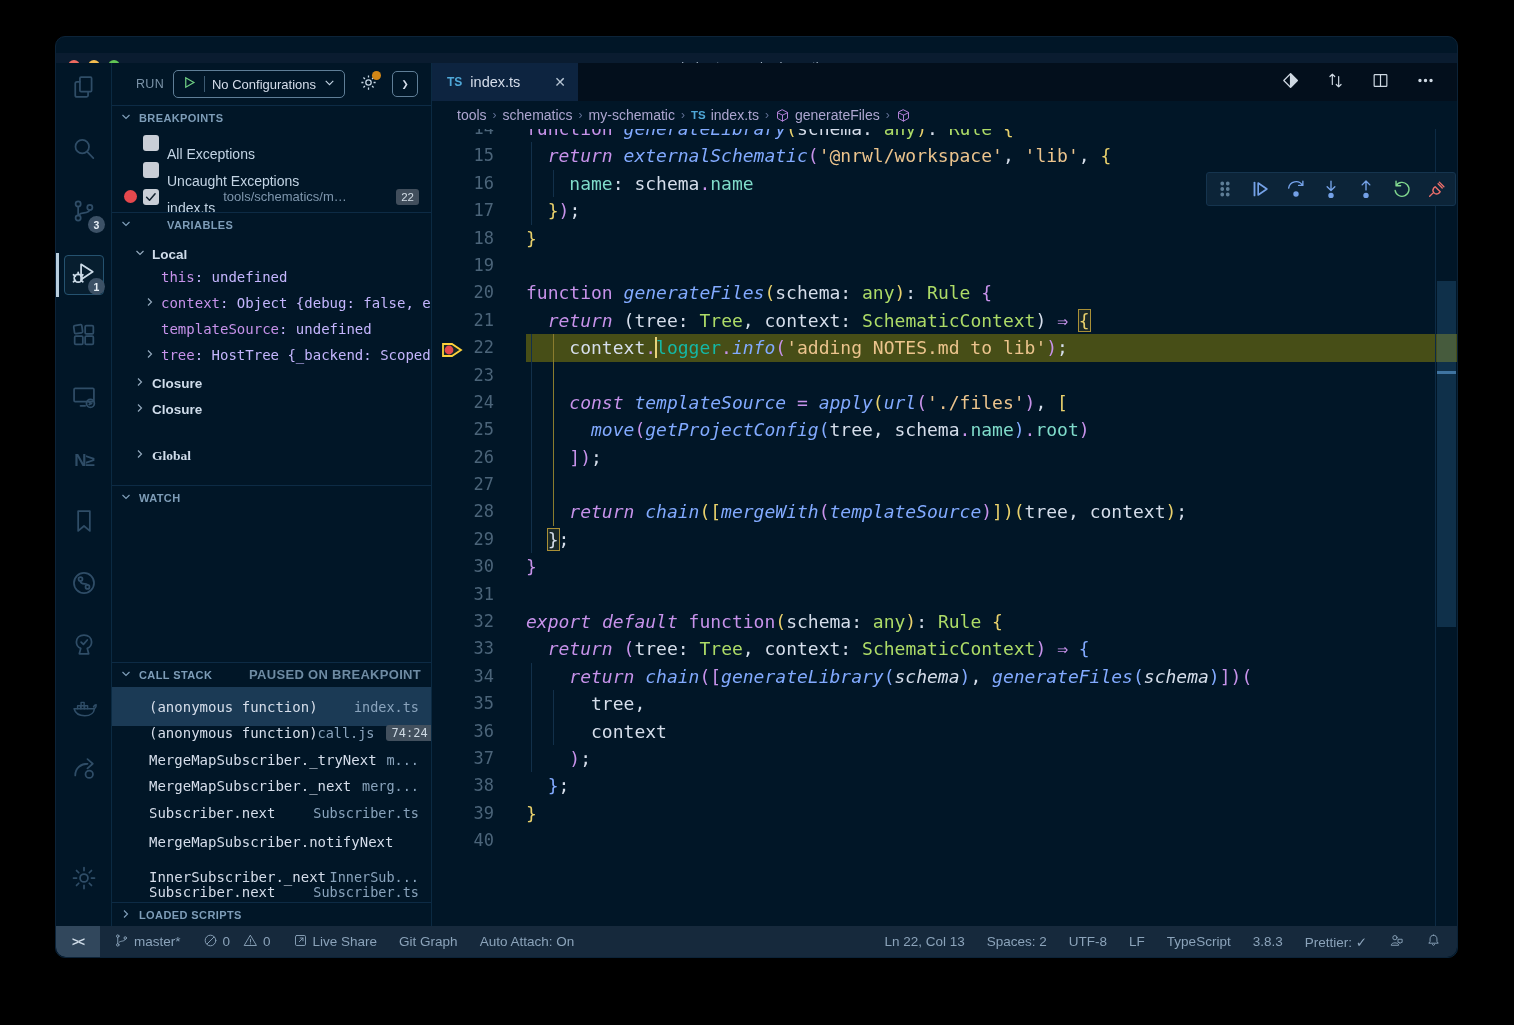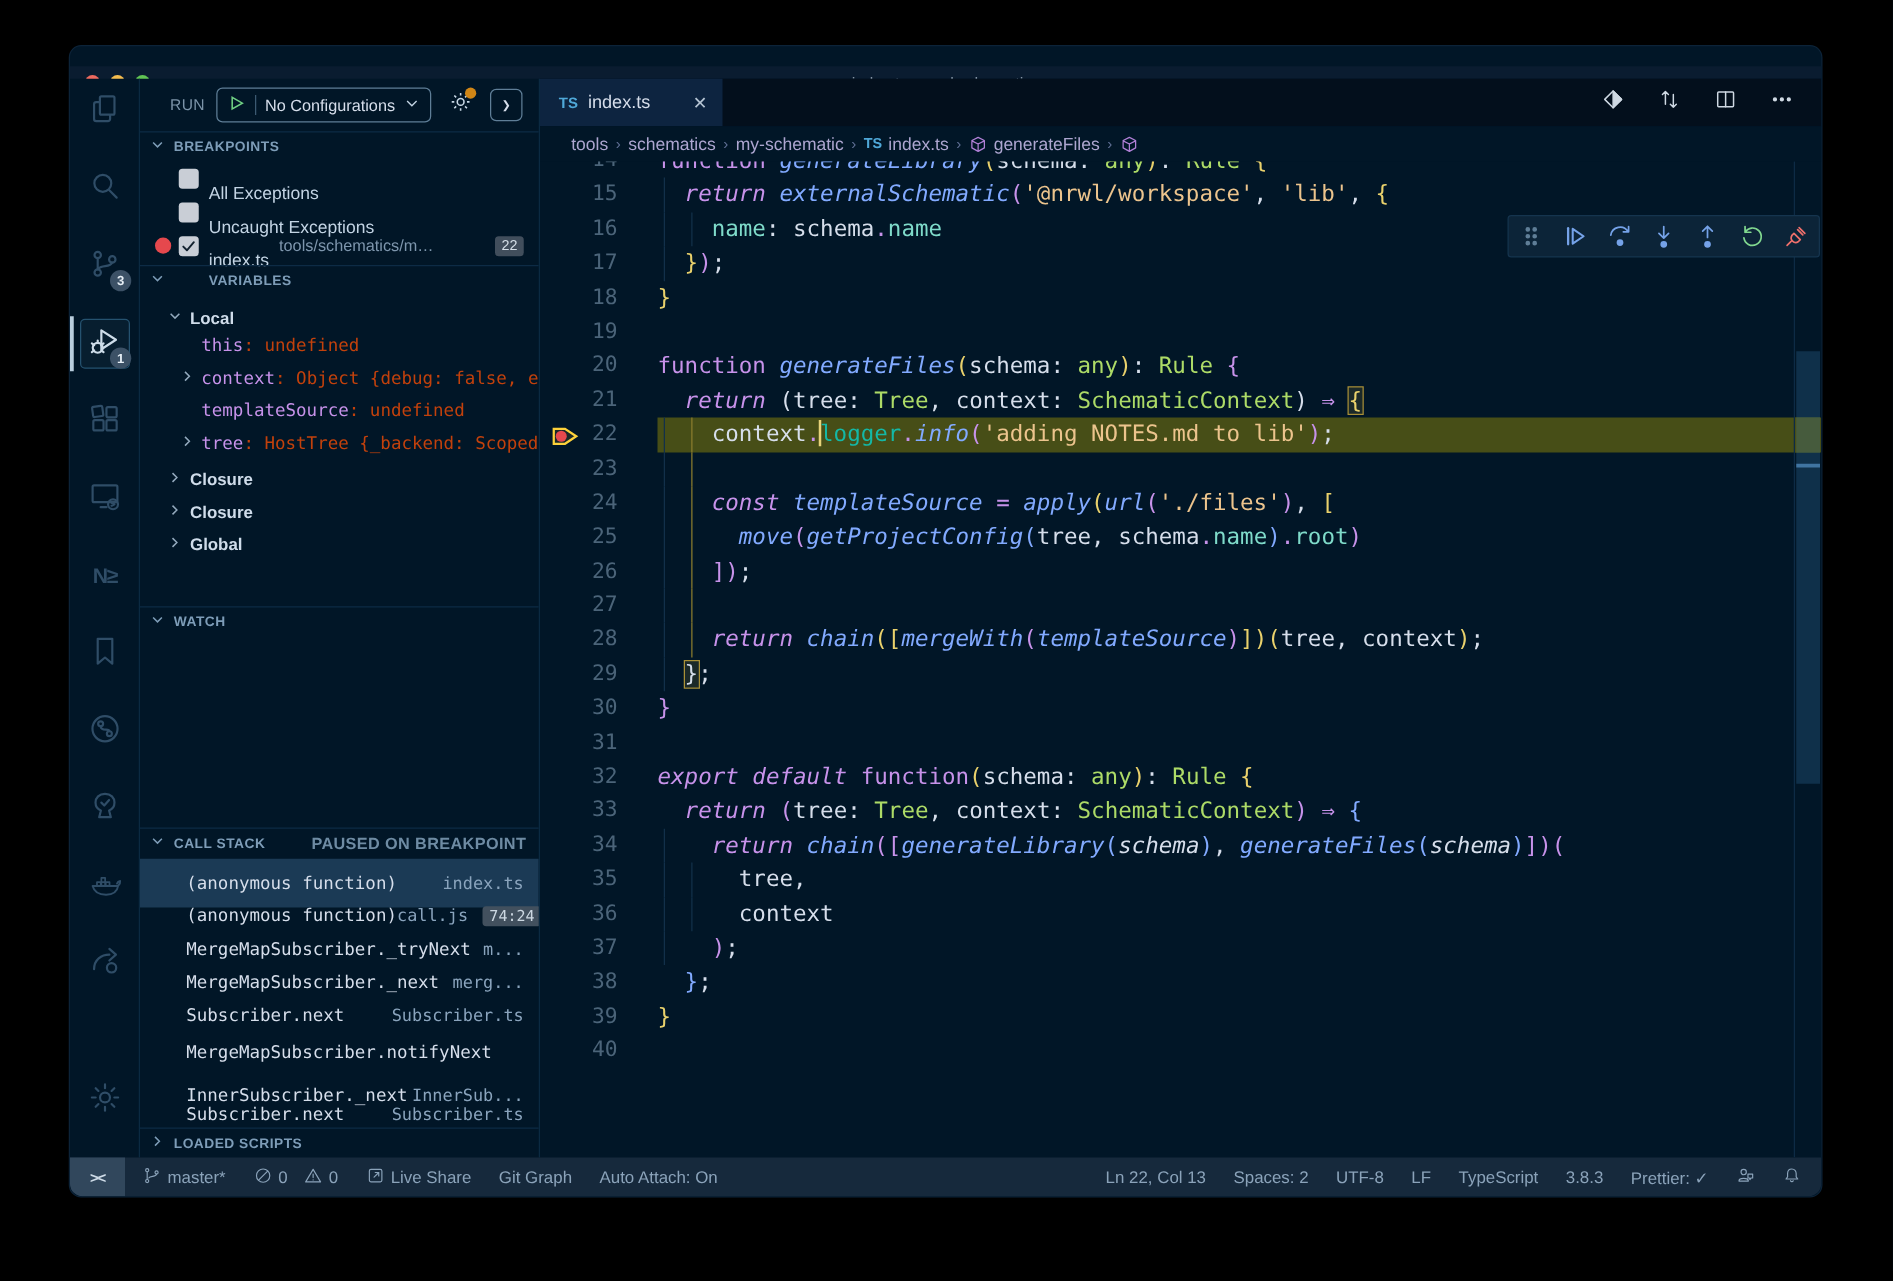--- a/index.html
+++ b/index.html
@@ -38,21 +38,21 @@
   .bp-check svg{position:absolute;inset:1px;width:14px;height:14px;color:#13222f;}
   .bp-label{margin-left:8px;white-space:nowrap;margin-top:22px;}
   .bp-dot{position:absolute;left:12px;width:13px;height:13px;border-radius:50%;background:#e5484d;}
   .bp-desc{margin-left:8px;color:#7e96ad;font-size:13px;white-space:nowrap;overflow:hidden;text-overflow:ellipsis;max-width:130px;}
   .bp-badge{margin-left:auto;margin-right:12px;background:#414e5c;color:#d3dde6;font-size:11.5px;border-radius:3px;padding:2px 5px;}
   .scope-row{position:absolute;left:0;right:0;height:26px;display:flex;align-items:center;color:#cfdcea;font-size:13.5px;font-weight:bold;}
   .scope-row .chev{margin-left:22px;margin-right:6px;font-weight:normal;color:#93a9bd;}
   .var-row{position:absolute;left:0;right:0;height:26px;display:flex;align-items:center;font-family:"DejaVu Sans Mono",monospace;font-size:14px;white-space:nowrap;overflow:hidden;}
   .var-row .chev{position:absolute;left:32px;color:#93a9bd;}
   .var-name{color:#c792ea;margin-left:49px;}
-  .var-val{color:#c2410c;text-align:center;}
+  .var-val{color:#c4b5fd;text-align:center;}
   .cs-row{position:absolute;left:0;right:0;height:39px;display:flex;align-items:center;font-family:"DejaVu Sans Mono",monospace;font-size:14px;color:#d6deeb;}
   .cs-row.sel{background:#1b3a55;}
   .cs-name{margin-left:37px;white-space:nowrap;}
   .cs-file{margin-left:auto;margin-right:12px;color:#8aa4bd;font-size:13.5px;white-space:nowrap;}
   .cs-badge{margin-right:12px;background:#42505e;color:#cdd8e2;font-size:12px;border-radius:3px;padding:1px 5px;flex:none;}
   
   .editor{position:absolute;left:376px;top:26px;right:0;bottom:31px;background:#011627;}
   .tabbar{position:absolute;left:0;top:0;right:0;height:38px;background:#030f1c;display:flex;}
   .tab{width:146px;height:38px;background:#0d2440;display:flex;align-items:center;color:#d6deeb;font-size:14.5px;}
   .ts-icon{color:#4fa8d8;font-weight:bold;font-size:12px;margin-left:15px;margin-right:8px;}
@@ -306,21 +306,21 @@
                 <path d="M8 5 l7 7 -7 7"></path>
               </svg></span>
             <span>Closure</span>
           </div>
           <div class="scope-row" style="top: 333px;">
             <span class="chev"><svg viewBox="0 0 24 24" width="12" height="12" fill="none" stroke="currentColor" stroke-width="2.4">
                 <path d="M8 5 l7 7 -7 7"></path>
               </svg></span>
             <span>Closure</span>
           </div>
-          <div class="scope-row" style="top: 359px;">
+          <div class="scope-row" style="top: 380px; font-family: Liberation Serif, serif;">
             <span class="chev"><svg viewBox="0 0 24 24" width="12" height="12" fill="none" stroke="currentColor" stroke-width="2.4">
                 <path d="M8 5 l7 7 -7 7"></path>
               </svg></span>
             <span>Global</span>
           </div>
           <div class="sect-header" style="top: 422px;">
             <span class="chev"><svg viewBox="0 0 24 24" width="12" height="12" fill="none" stroke="currentColor" stroke-width="2.4">
                 <path d="M5 8 l7 7 7-7"></path>
               </svg></span>
             <span>WATCH</span>

